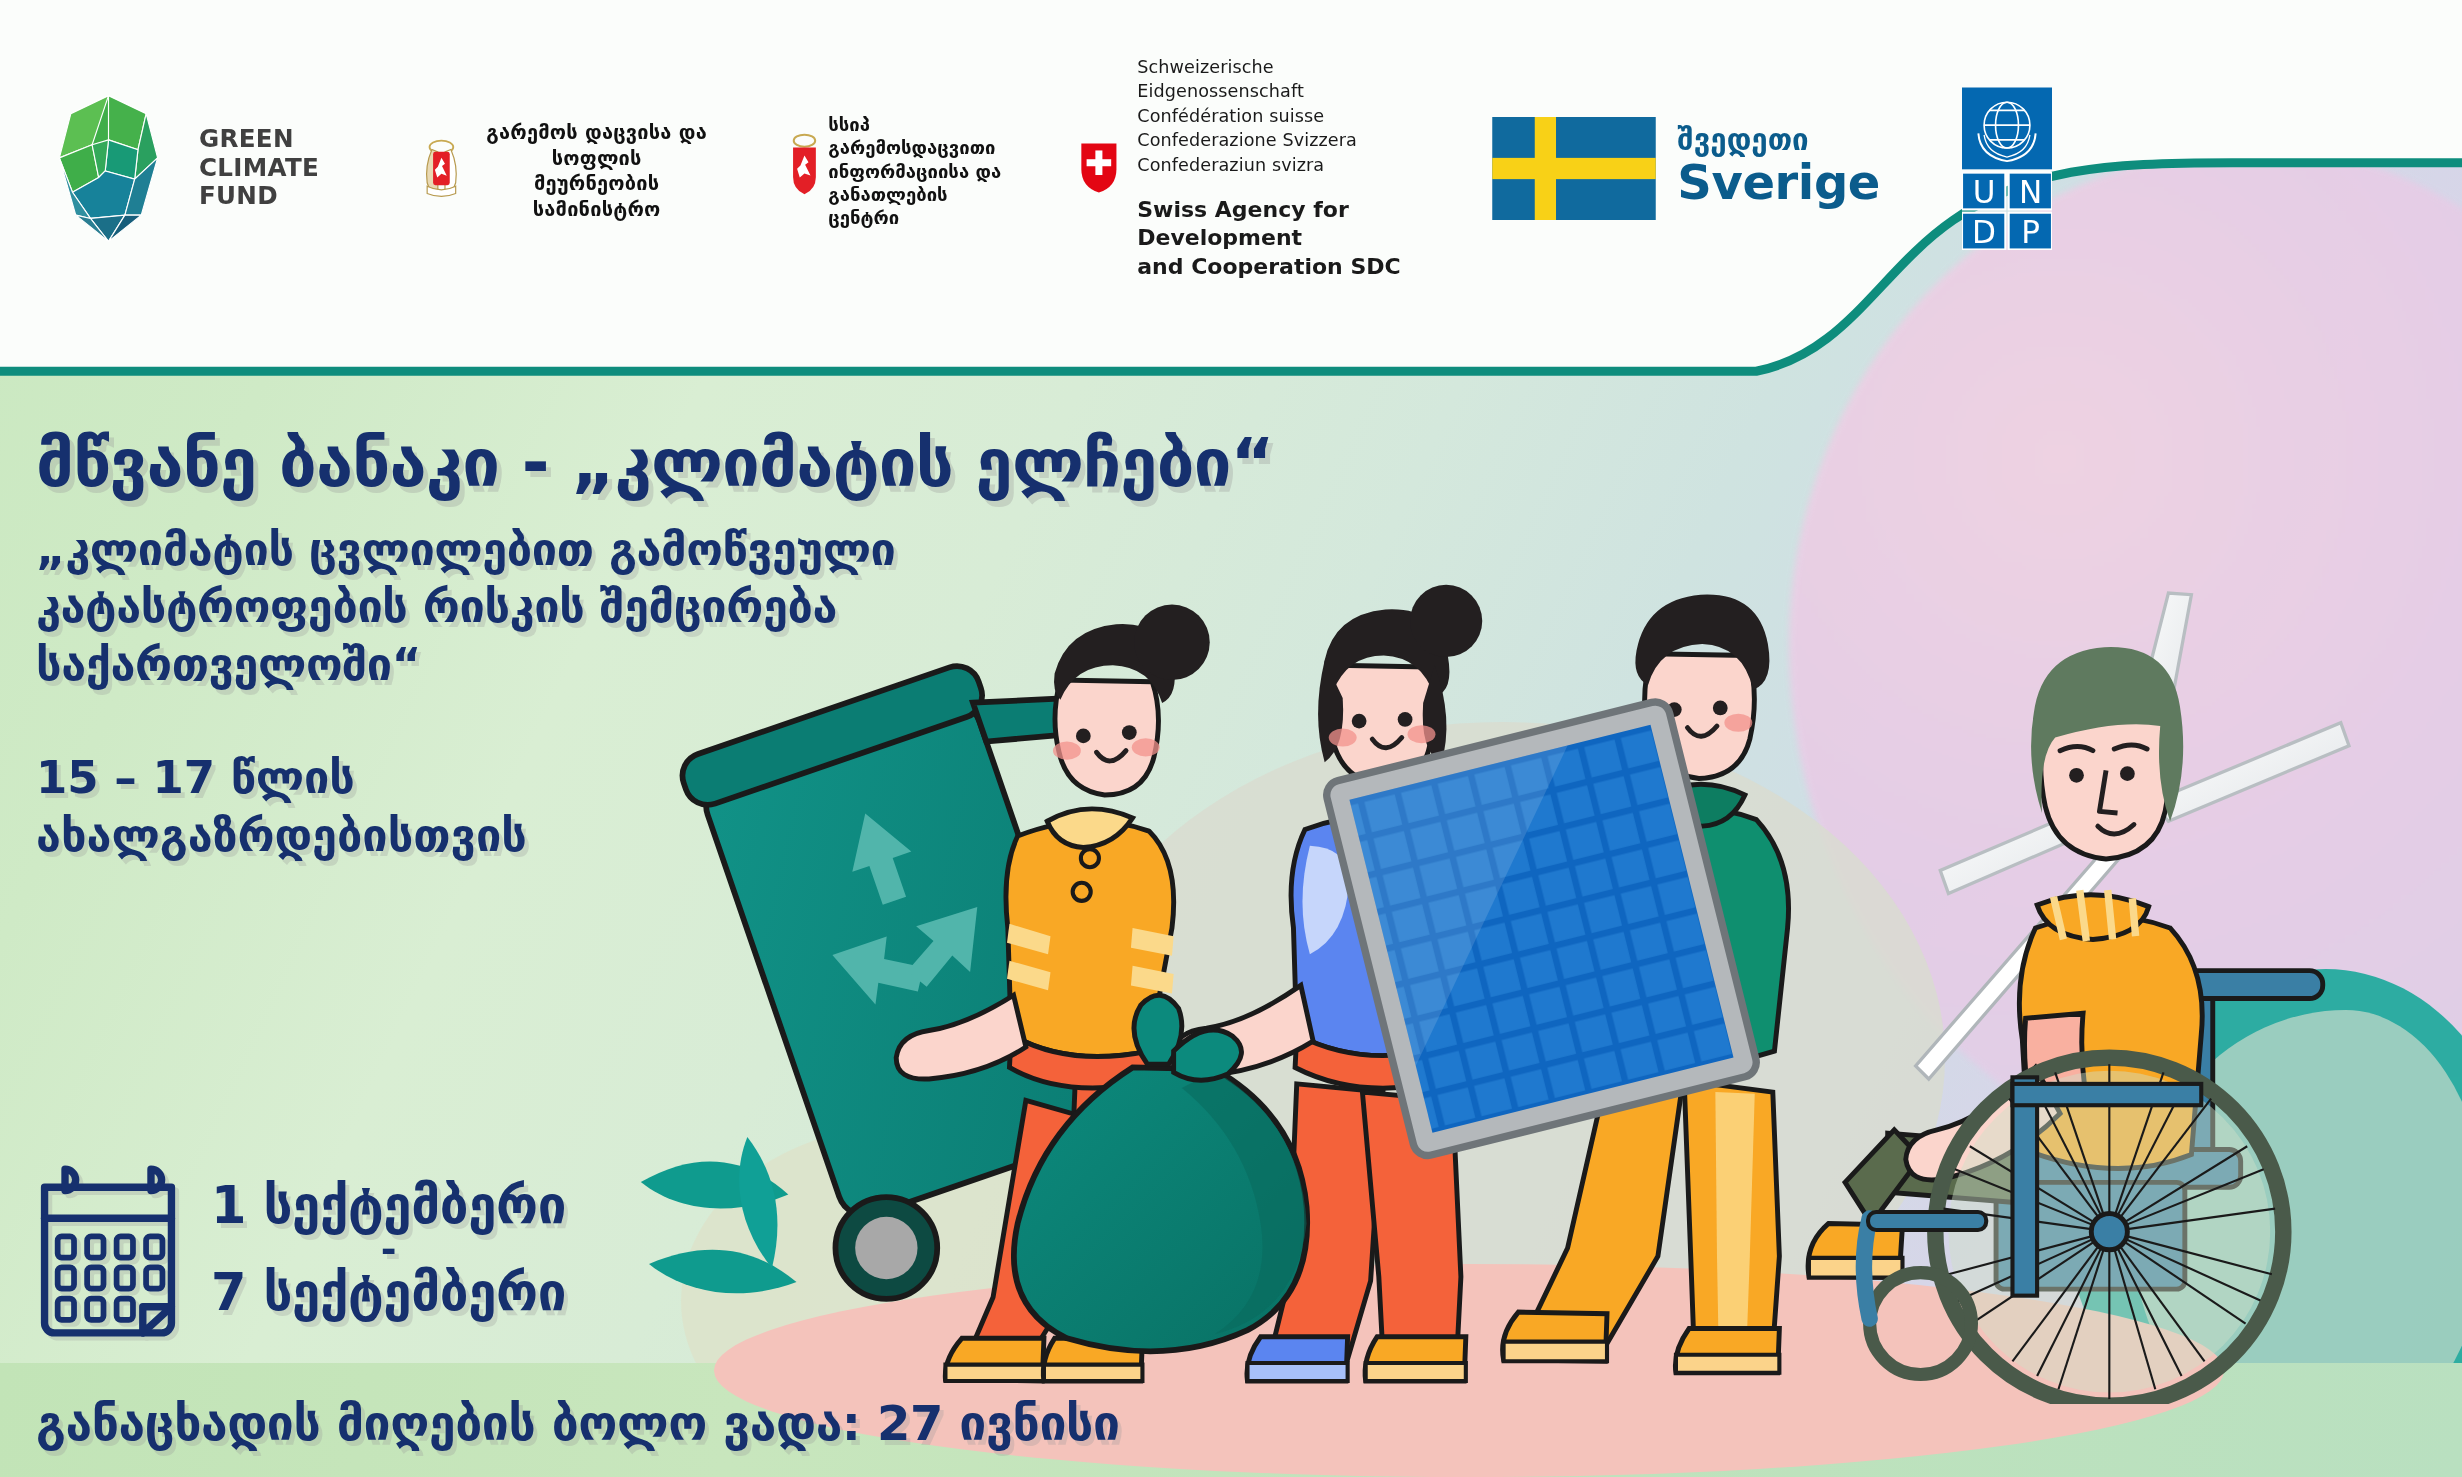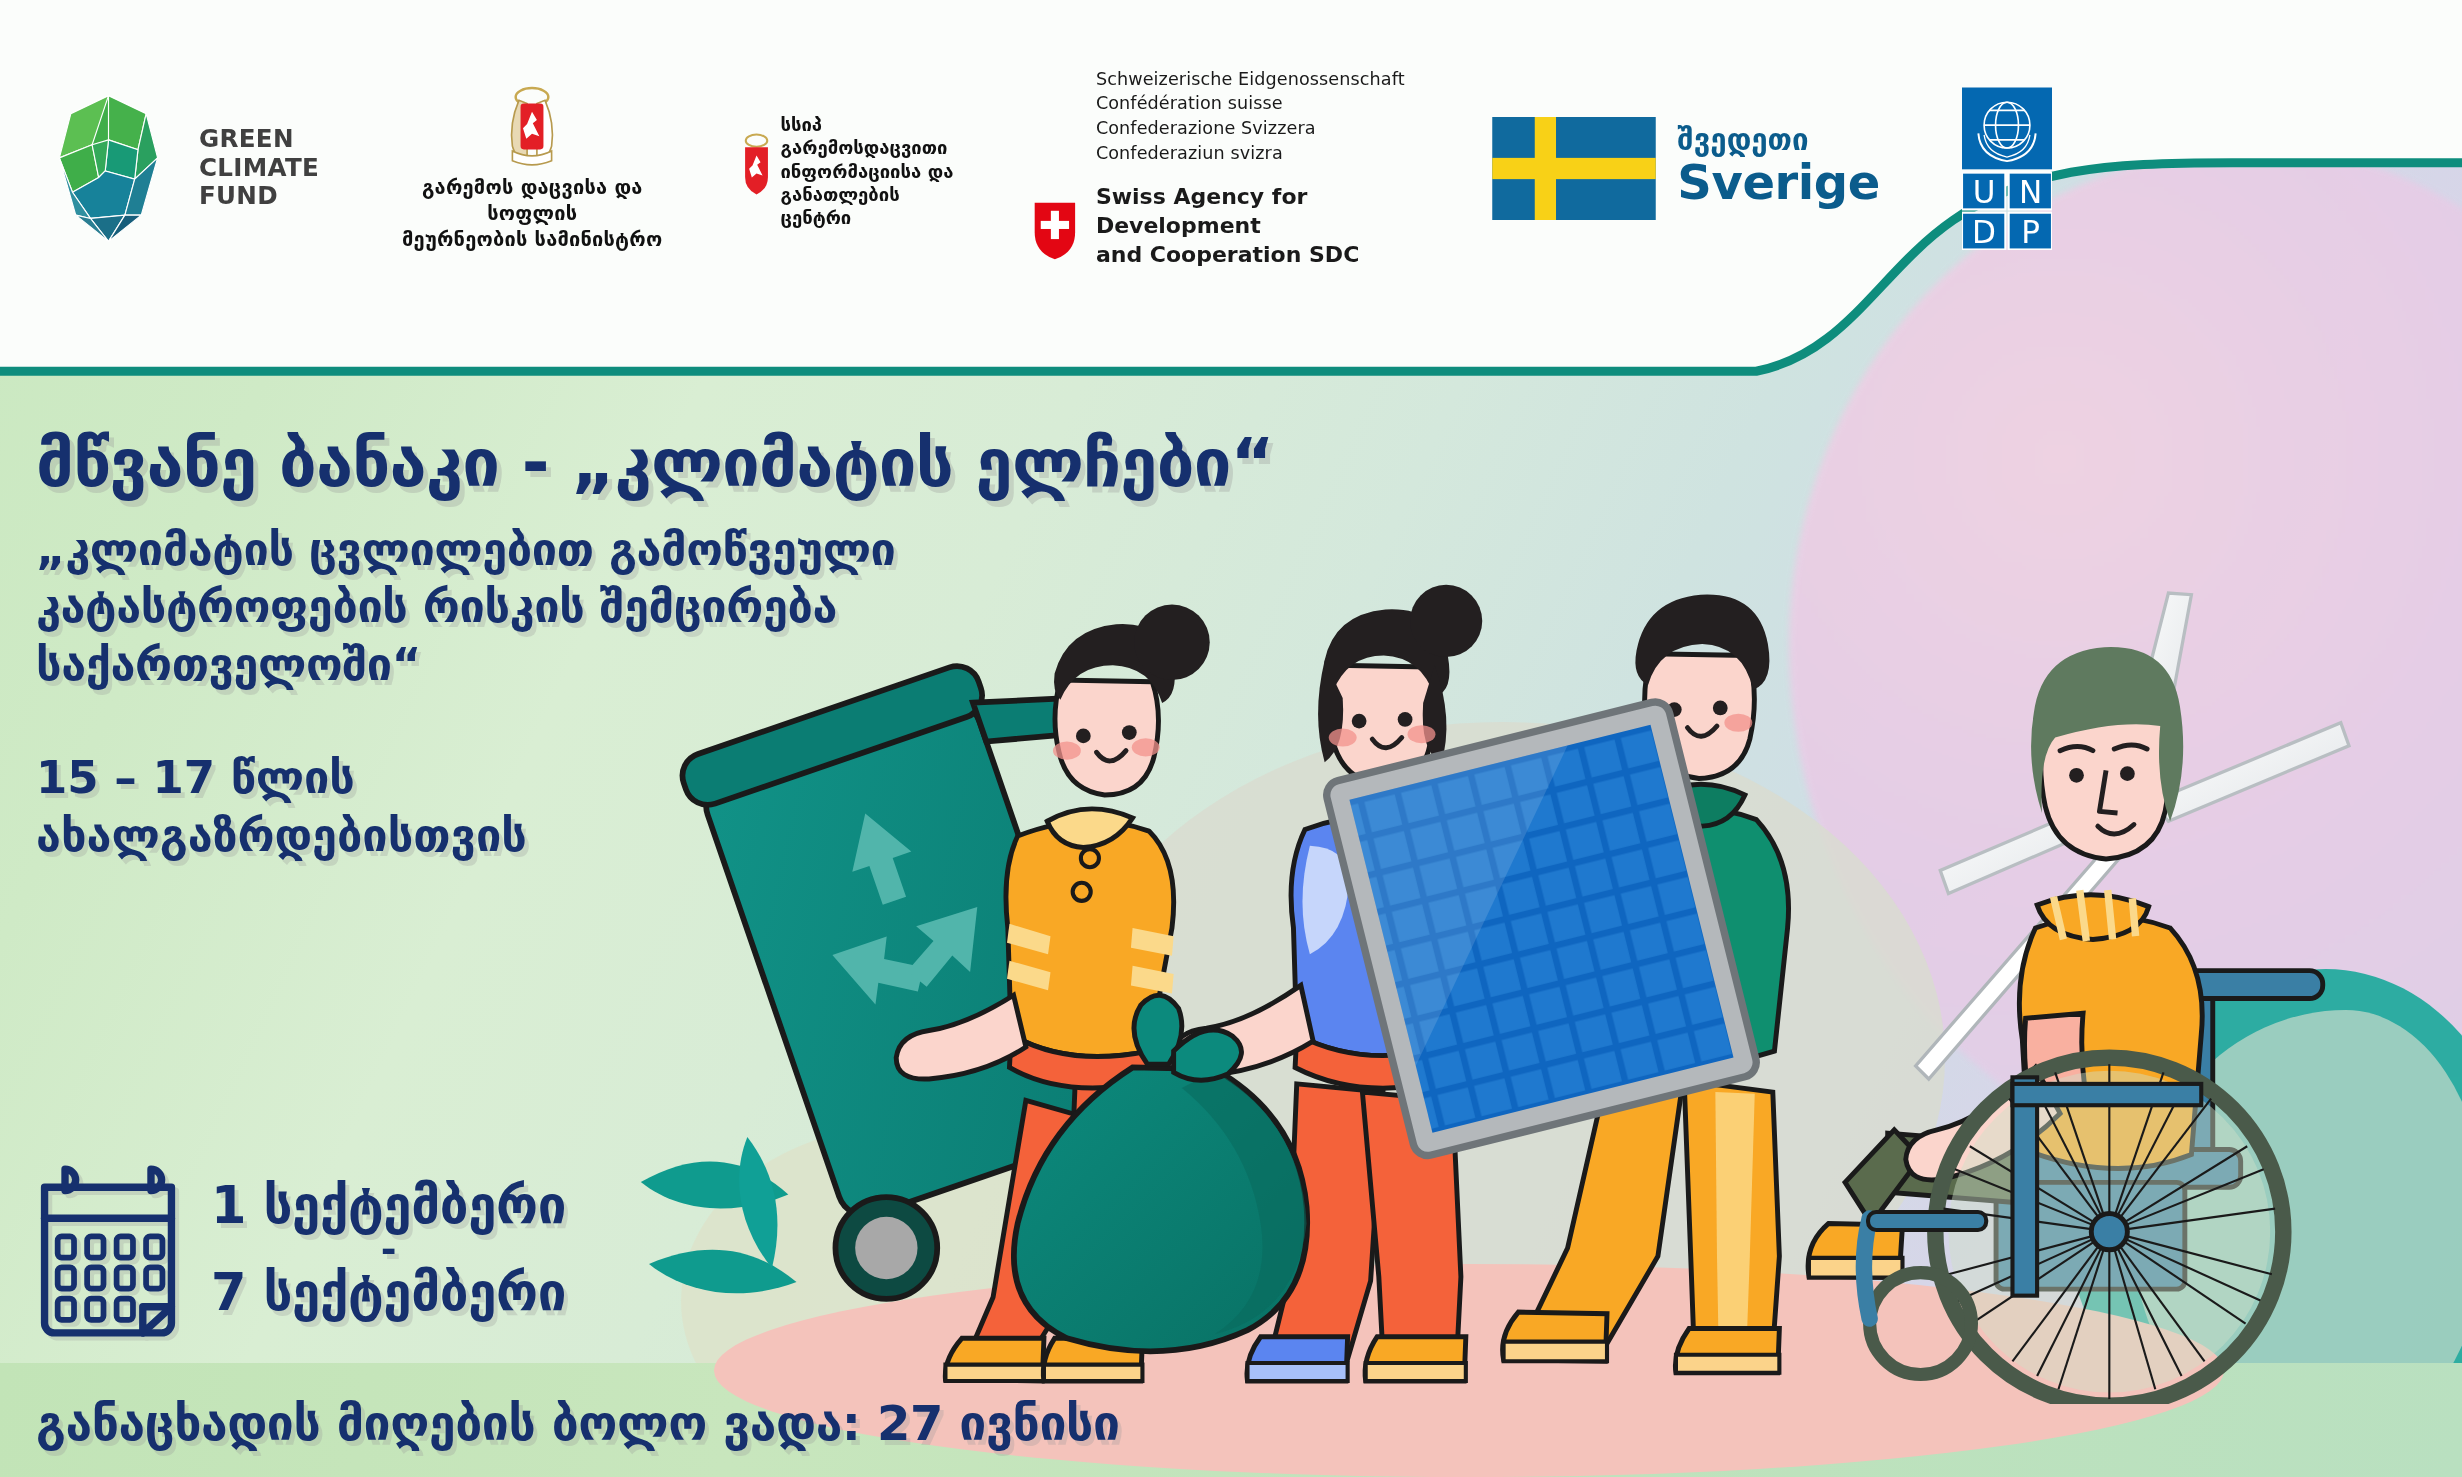--- a/index.html
+++ b/index.html
@@ -88,32 +88,32 @@
   .logo { display: flex; align-items: center; }
 
   
   .gcf { margin-left: 43px; }
   .gcf-text {
     margin-left: 25px;
     color: #404040; font-weight: 700;
     font-size: 24.6px; line-height: 1.16; letter-spacing: 0.3px;
   }
   
-  .mepa { margin-left: 82px; flex-direction: column; align-items: center; }
+  .mepa { margin-left: 82px; flex-direction: row; align-items: center; }
   .mepa-text {
     margin-top: 6.6px; text-align: center; color: #111;
     font-weight: 700; font-size: 20px; line-height: 1.28; letter-spacing: 0.2px;
   }
   .ssip { margin-left: 70px; flex-direction: row; align-items: center; }
   .ssip-text {
     margin-top: 6.6px; text-align: left; color: #111;
     font-weight: 700; font-size: 18.5px; line-height: 1.26;
   }
   
-  .swiss { margin-left: 74px; align-items: flex-end; }
+  .swiss { margin-left: 74px; align-items: center; }
   .swiss-text { margin-left: 18px; color: #1a1a1a; }
   .swiss-langs { font-size: 17.6px; line-height: 1.40; letter-spacing: 0.1px; }
   .swiss-agency { margin-top: 18px; font-size: 22px; font-weight: 700; line-height: 1.30; }
   
   .sweden { margin-left: 82px; align-items: center; }
   .sweden-text { margin-left: 21.3px; color: #0b5c8c; }
   .sweden-ka { font-size: 29.5px; font-weight: 600; line-height: 1; }
   .sweden-en { font-size: 48px; font-weight: 700; line-height: 1.12; letter-spacing: -0.4px; text-align: center; }
   
   .undp { margin-left: 82px; }

